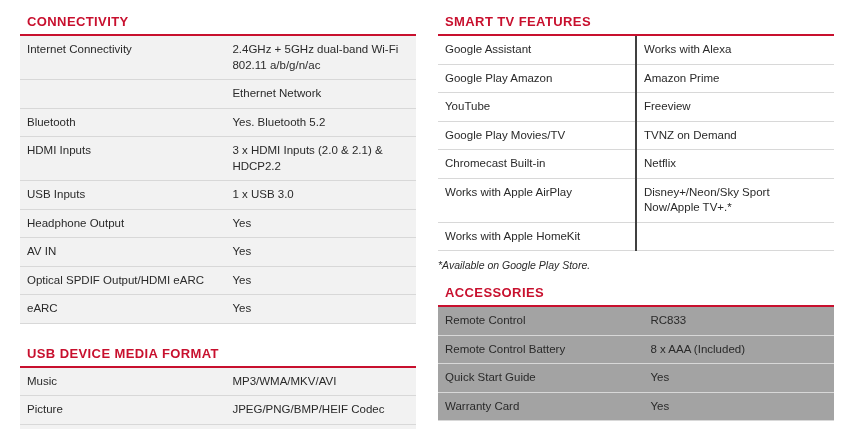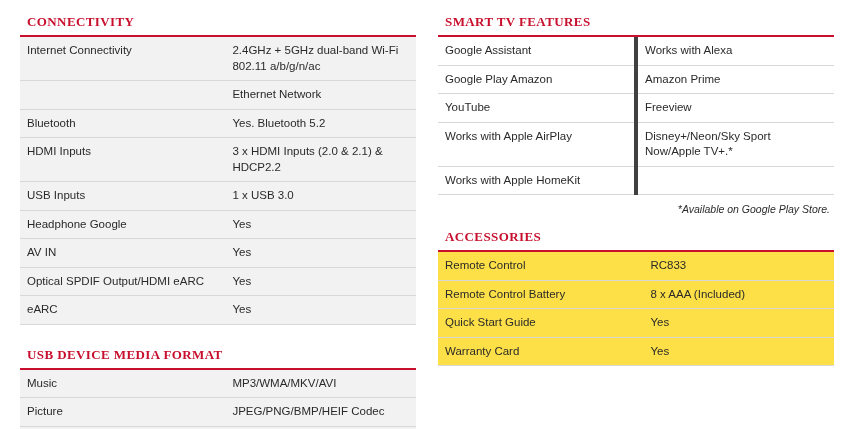--- a/index.html
+++ b/index.html
@@ -33,21 +33,20 @@
     top: 14px;
     width: 396px;
   }
   .section-title {
     color: #c8102e;
     font-size: 13px;
     font-weight: bold;
     letter-spacing: 0.4px;
     padding: 0 0 5px 7px;
     margin: 0;
-    font-family: Liberation Serif, serif;
   }
   .title-rule {
     border-top: 2px solid #c8102e;
     margin-bottom: 0;
     height: 0;
     font-size: 0;
     line-height: 0;
   }
   table.spec {
     border-collapse: collapse;
@@ -59,21 +58,21 @@
     line-height: 1.35;
     padding: 6px 7px 6px 7px;
     vertical-align: top;
     border-bottom: 1px solid #d8d8d8;
     color: #2a2a2a;
   }
   table.spec tr.shaded td {
     background: #f2f2f2;
   }
   table.spec tr.plain td {
-    background: #fde047;
+    background: #a3a3a3;
   }
   td.label { width: 52%; }
   td.value { width: 48%; }
   td.nobot { border-bottom: none; }
 
   
   table.features {
     border-collapse: collapse;
     width: 100%;
     table-layout: fixed;
@@ -82,26 +81,26 @@
     font-size: 11.5px;
     line-height: 1.35;
     padding: 6px 7px 6px 7px;
     vertical-align: top;
     border-bottom: 1px solid #d8d8d8;
     background: #ffffff;
     color: #2a2a2a;
     width: 50%;
   }
   table.features td.left-cell {
-    border-right: 4px solid #404040;
+    border-right: 2px solid #404040;
   }
   .footnote {
     font-size: 10.5px;
     font-style: italic;
-    text-align: right;
+    text-align: left;
     color: #2a2a2a;
     padding: 8px 4px 0 0;
   }
   .spacer-22 { height: 22px; }
   .spacer-14 { height: 14px; }
 </style>
 </head>
 <body>
 
 <div class="page">
@@ -127,21 +126,21 @@
           </tr>
           <tr class="shaded">
             <td class="label">HDMI Inputs</td>
             <td class="value">3 x HDMI Inputs (2.0 &amp; 2.1) &amp; HDCP2.2</td>
           </tr>
           <tr class="shaded">
             <td class="label">USB Inputs</td>
             <td class="value">1 x USB 3.0</td>
           </tr>
           <tr class="shaded">
-            <td class="label">Headphone Google</td>
+            <td class="label">Headphone Output</td>
             <td class="value">Yes</td>
           </tr>
           <tr class="shaded">
             <td class="label">AV IN</td>
             <td class="value">Yes</td>
           </tr>
           <tr class="shaded">
             <td class="label">Optical SPDIF Output/HDMI eARC</td>
             <td class="value">Yes</td>
           </tr>
@@ -191,20 +190,28 @@
           </tr>
           <tr>
             <td class="left-cell">Google Play Amazon</td>
             <td>Amazon Prime</td>
           </tr>
           <tr>
             <td class="left-cell">YouTube</td>
             <td>Freeview</td>
           </tr>
           <tr>
+            <td class="left-cell">Google Play Movies/TV</td>
+            <td>TVNZ on Demand</td>
+          </tr>
+          <tr>
+            <td class="left-cell">Chromecast Built-in</td>
+            <td>Netflix</td>
+          </tr>
+          <tr>
             <td class="left-cell">Works with Apple AirPlay</td>
             <td>Disney+/Neon/Sky Sport Now/Apple TV+.*</td>
           </tr>
           <tr>
             <td class="left-cell nobot">Works with Apple HomeKit</td>
             <td class="nobot"></td>
           </tr>
         </tbody>
       </table>
       <div class="footnote">*Available on Google Play Store.</div>

